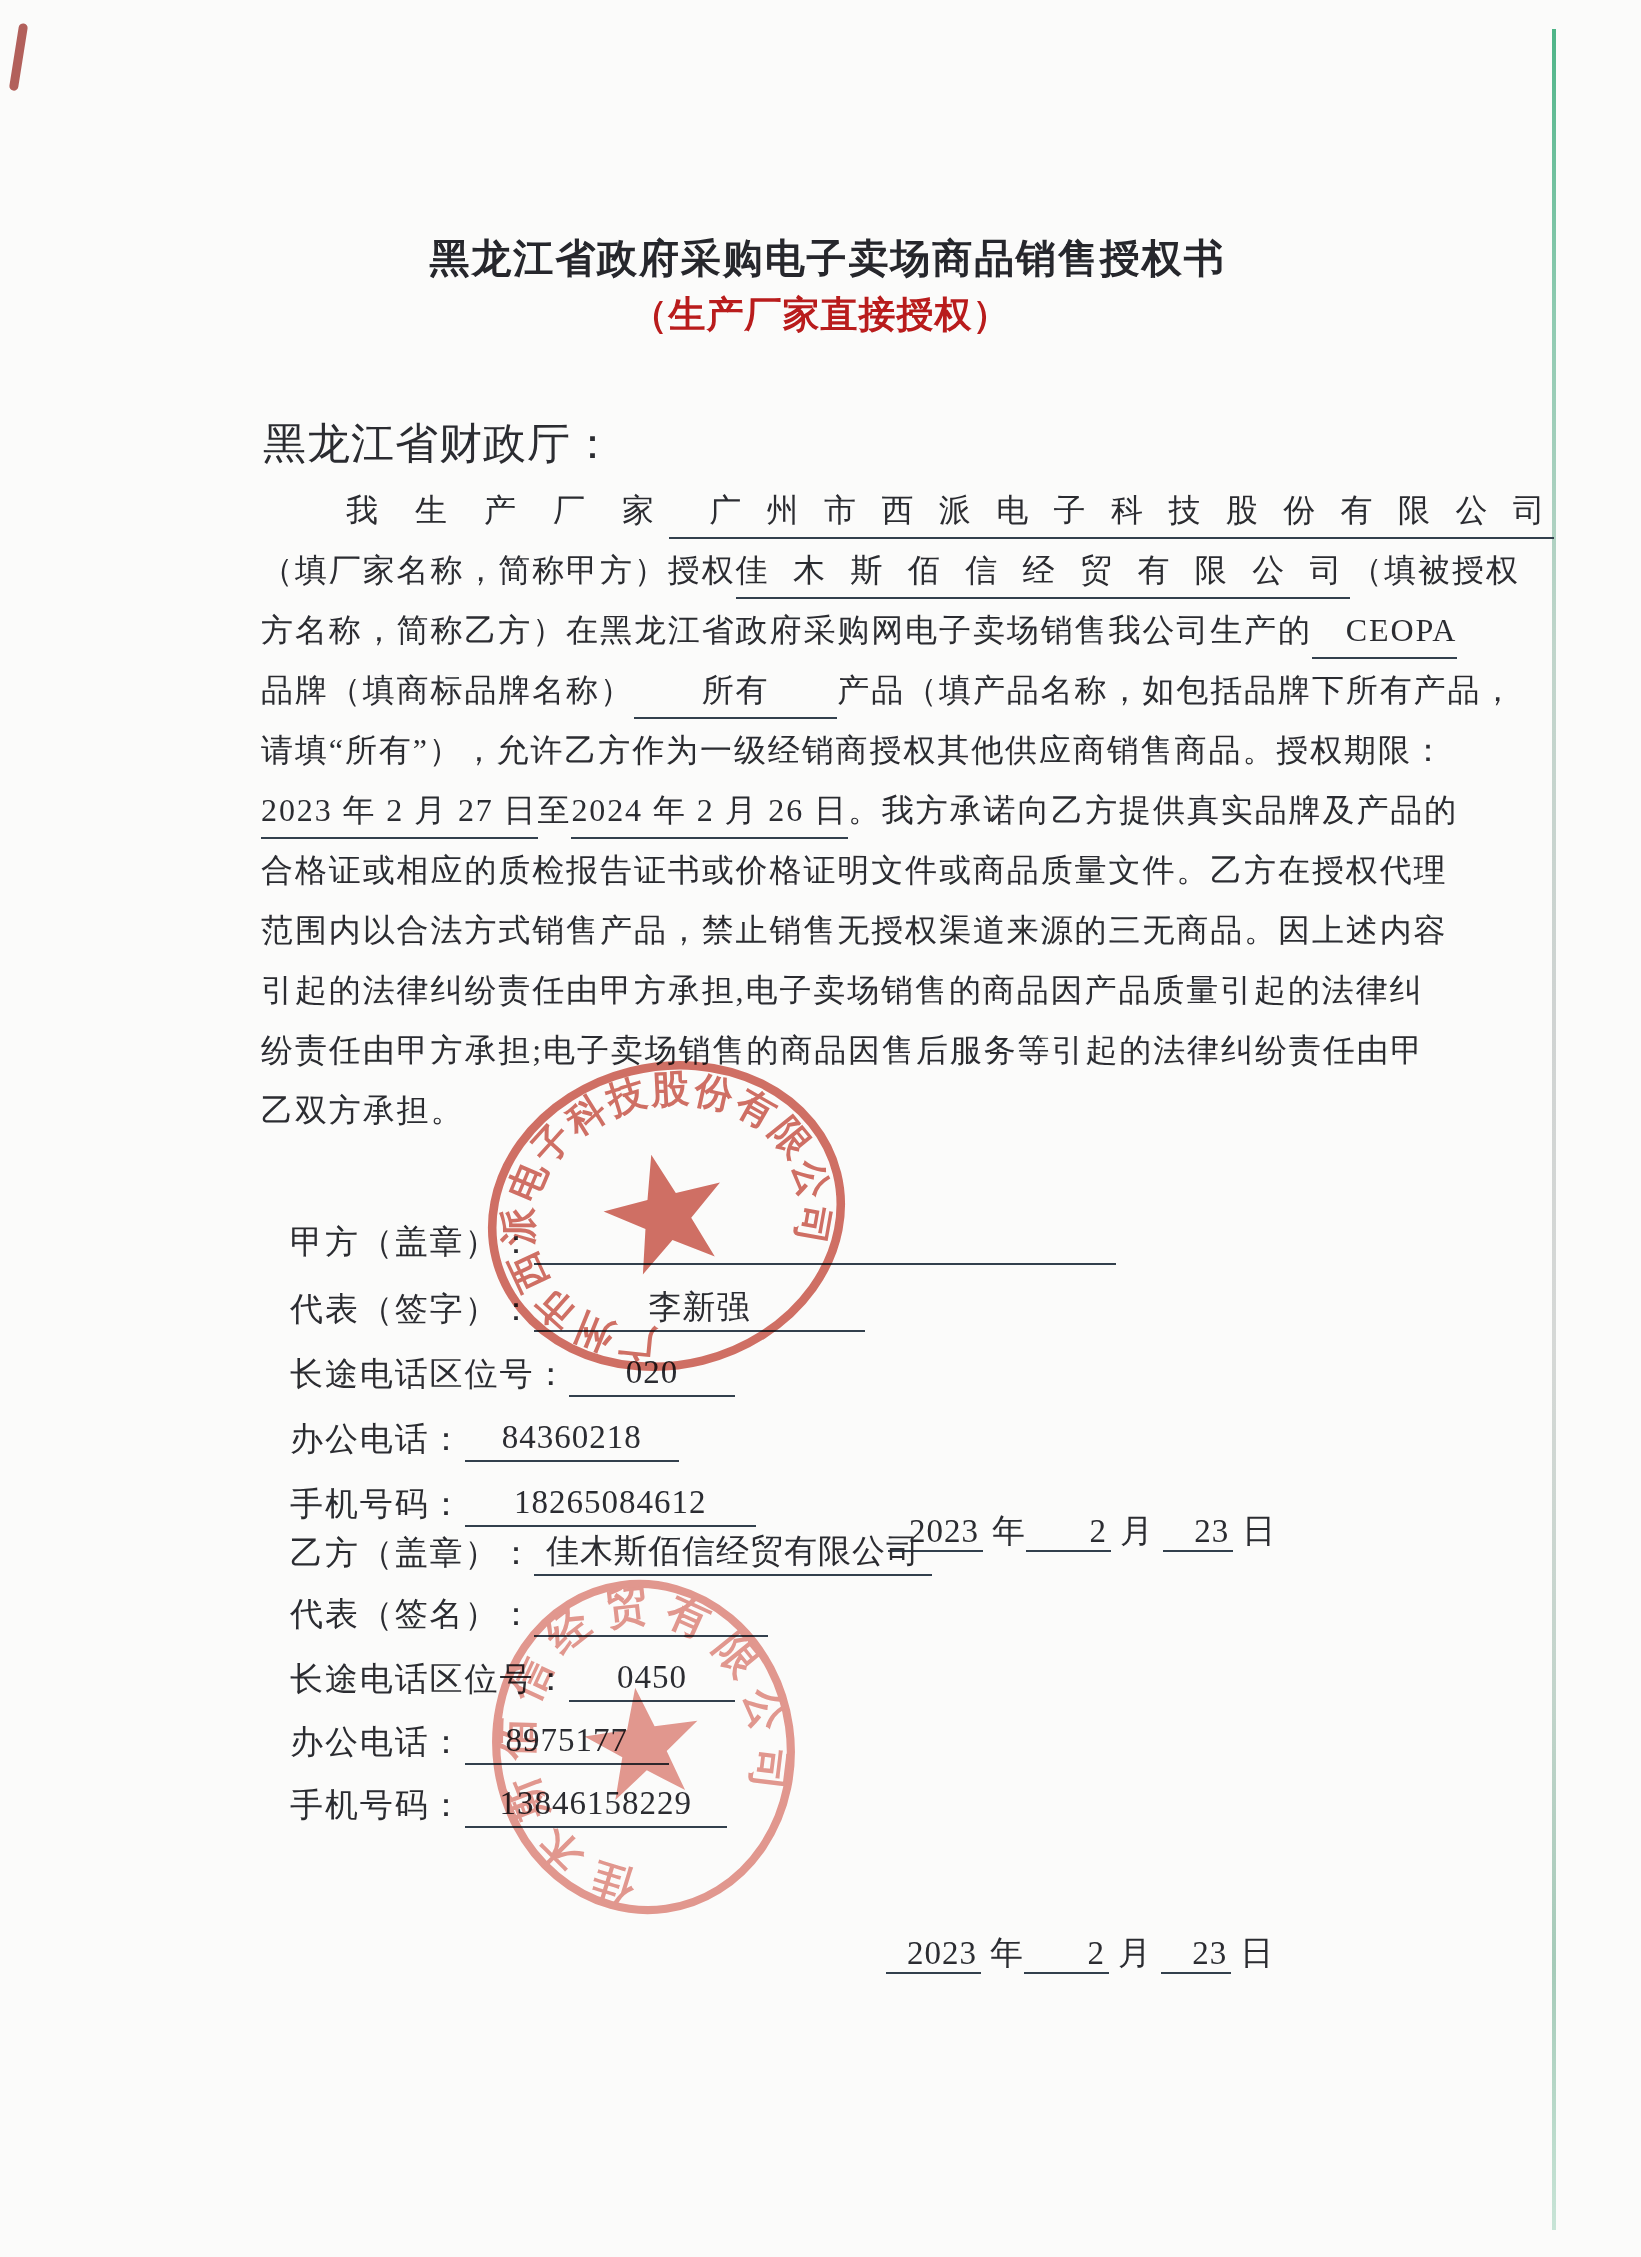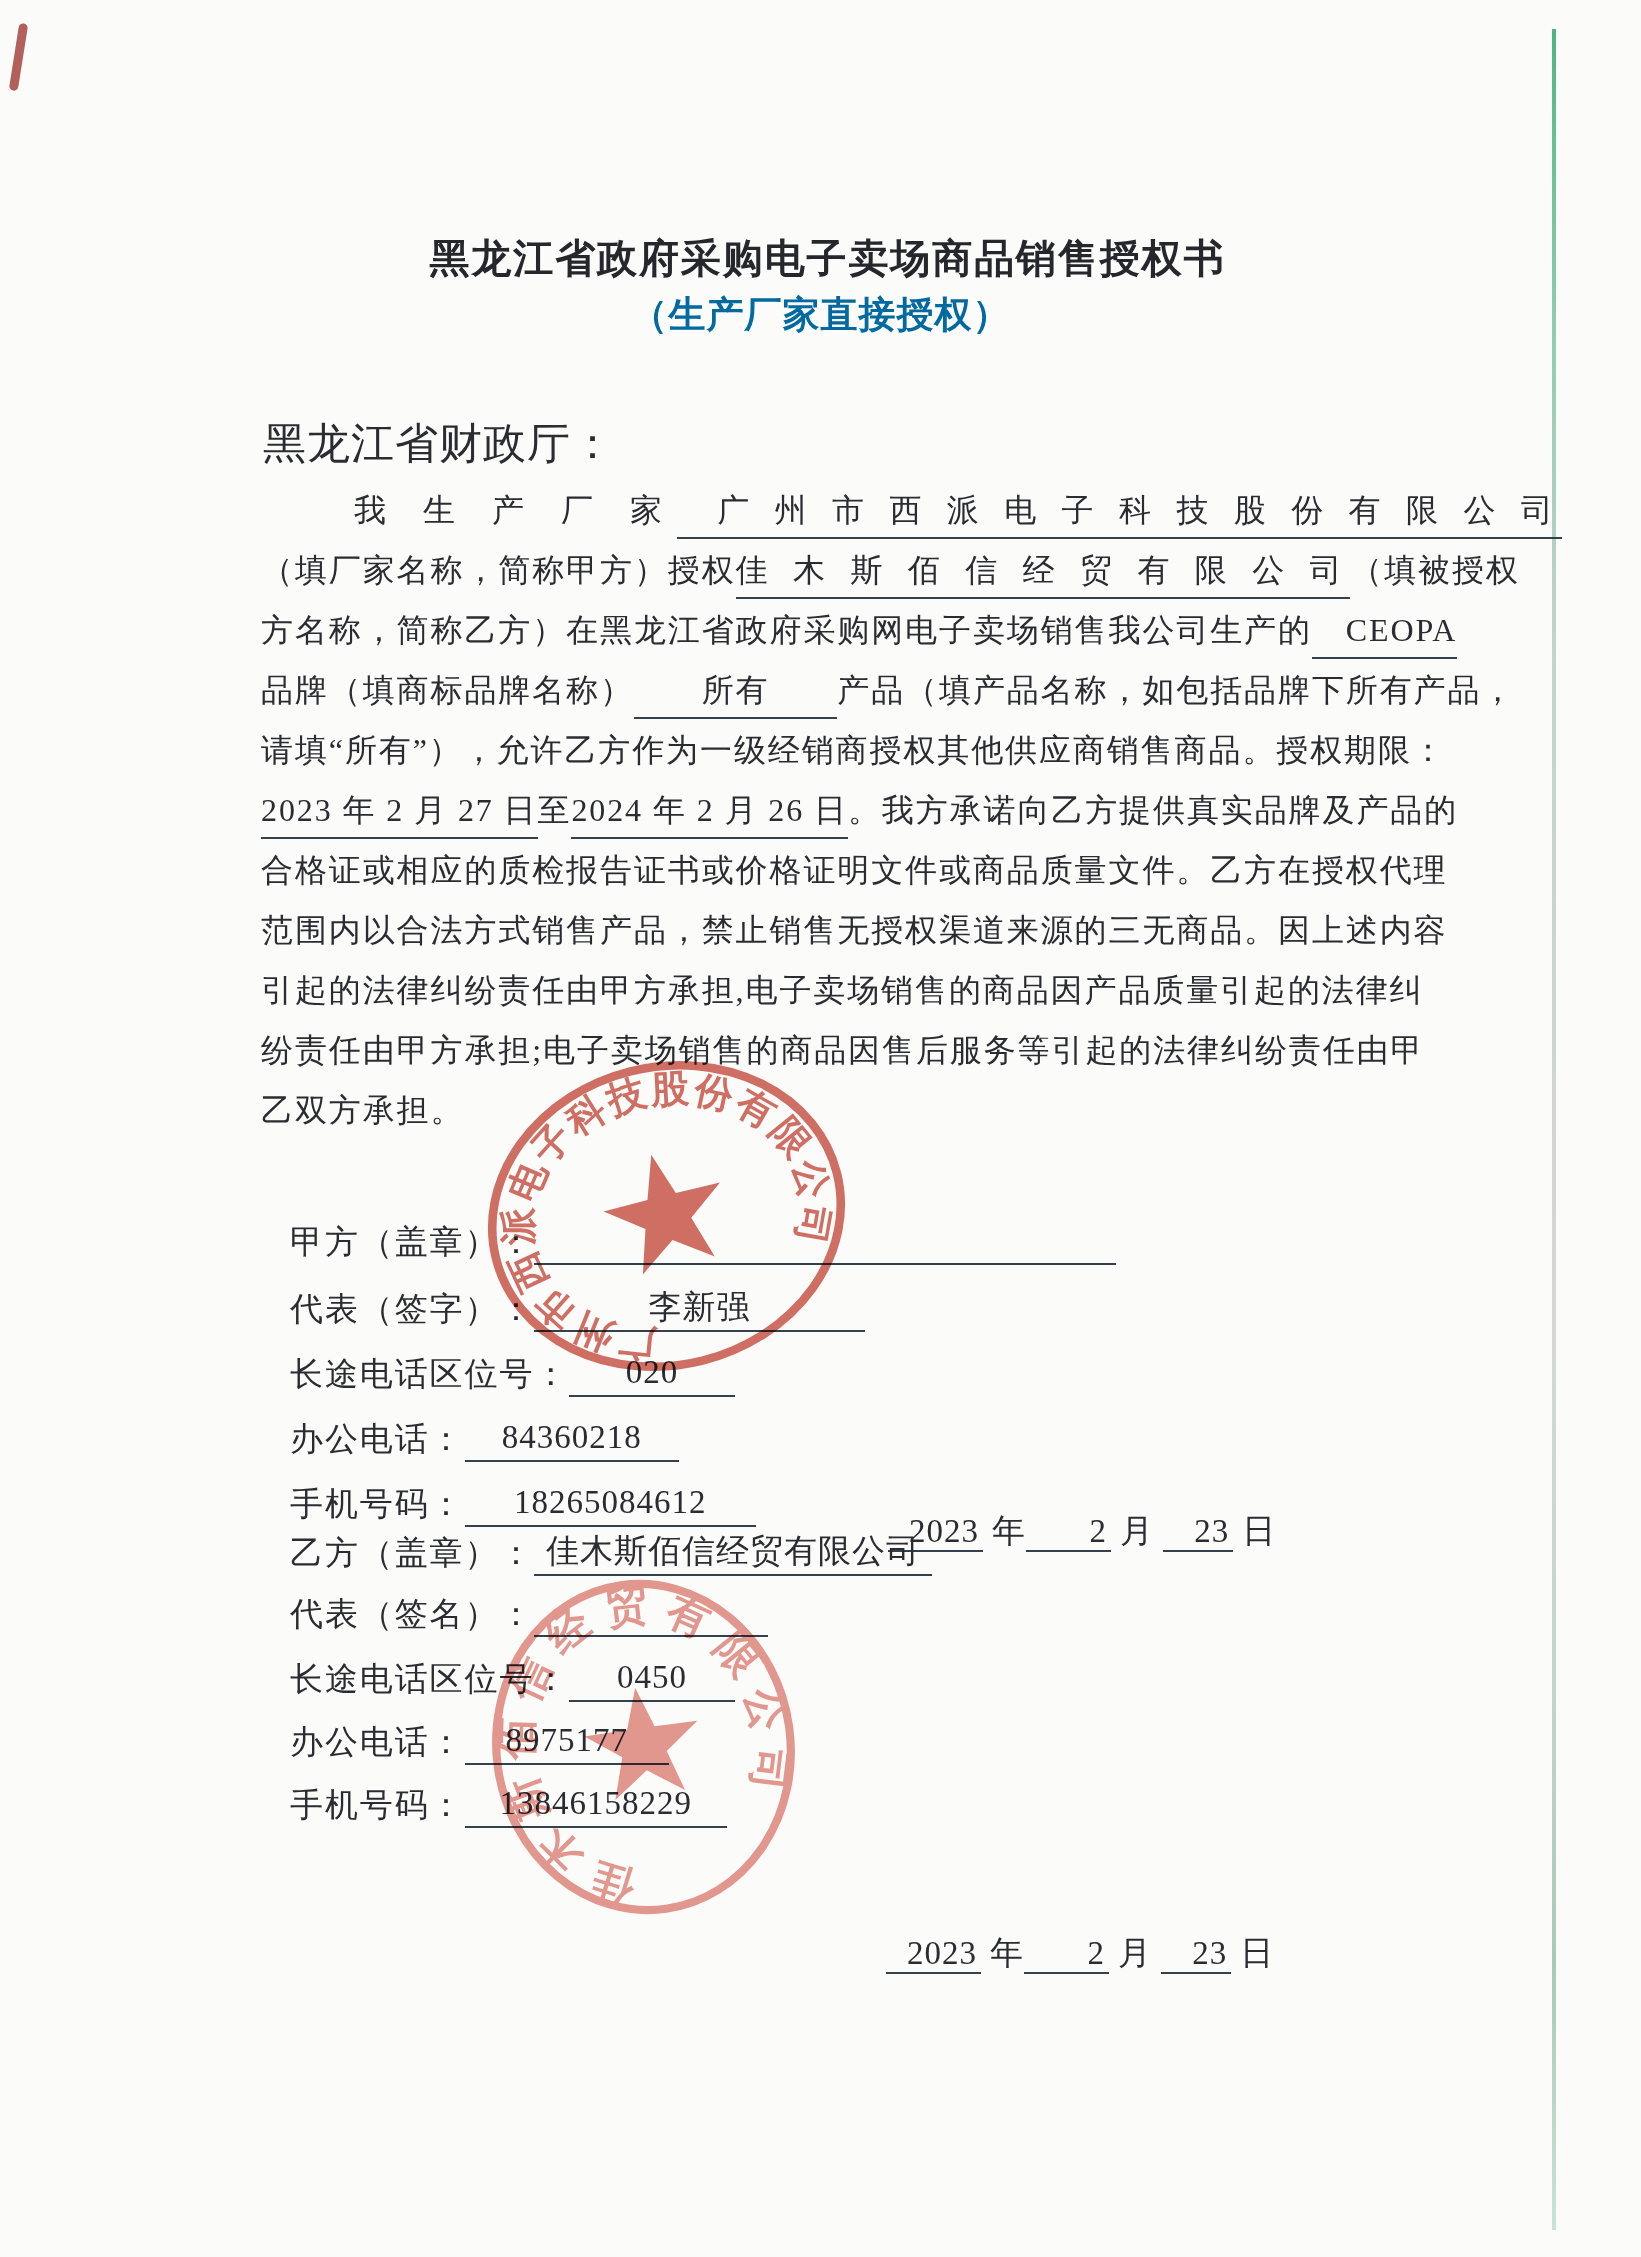--- a/index.html
+++ b/index.html
@@ -18,30 +18,30 @@
     background:#a03a33;border-radius:4.8px;transform:rotate(9deg);opacity:.8;}
   .edge-line{position:absolute;left:1552px;top:29px;width:3.9px;height:2201px;opacity:.85;
     background:linear-gradient(to bottom,
       #2fa873 0%, #4fb388 5%, #7cc2a4 13%, #b5cec2 28%, #c8cccb 45%,
       #cfd2d0 60%, #b7cdc2 76%, #96c2ad 88%, #bfe0d0 100%);}
 
   
   .title{position:absolute;left:0;top:224px;width:1641px;text-align:center;
     font-size:40px;font-weight:700;letter-spacing:1.9px;color:#26272c;margin:7px;}
   .subtitle{position:absolute;left:0;top:290px;width:1641px;text-align:center;
-    font-size:37px;font-weight:600;letter-spacing:1px;color:#0369a1;margin:0;}
+    font-size:37px;font-weight:600;letter-spacing:1px;color:#b91c1c;margin:0;}
 
   .salutation{position:absolute;left:263px;top:415px;font-size:43px;margin:0;letter-spacing:1px;}
 
   
   .bodytext{position:absolute;left:261px;top:480px;width:1139px;font-size:32px;}
   .bline{height:60px;line-height:60px;white-space:nowrap;letter-spacing:1.9px;}
   .bline.indent{padding-left:85px;}
   .u{border-bottom:2.9px solid #33404d;padding-bottom:9px;}
-  .sp1{letter-spacing:14.5px;margin-left:8px;}
+  .sp1{letter-spacing:14.5px;}
   .sp2{letter-spacing:8.7px;}
 
   
   .party{position:absolute;left:290px;font-size:33px;}
   .party-a{top:1195px;margin-top:24px;}
   .party-b{top:1528px;}
   .frow{height:65px;line-height:46px;white-space:nowrap;letter-spacing:1px;}
   .party-b .frow{height:63px;}
   .flabel{letter-spacing:1.9px;}
   .fval{display:inline-block;border-bottom:2.9px solid #33404d;text-align:center;

